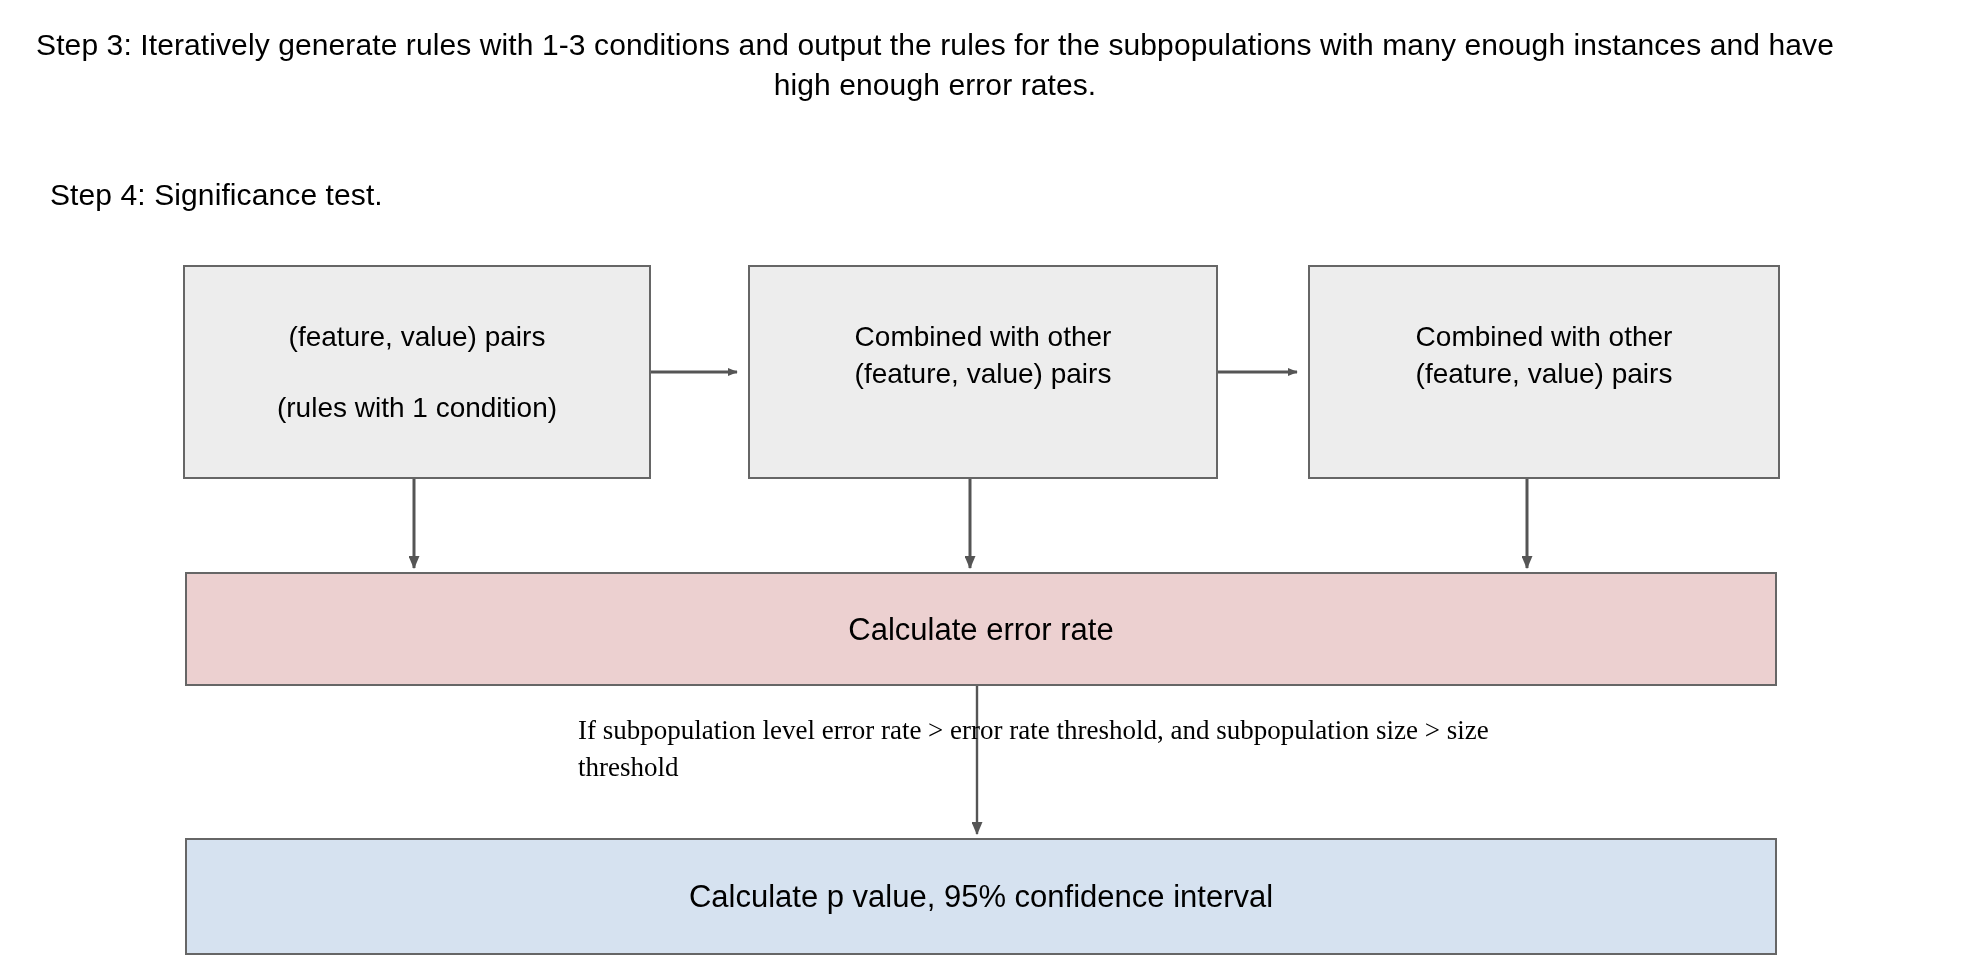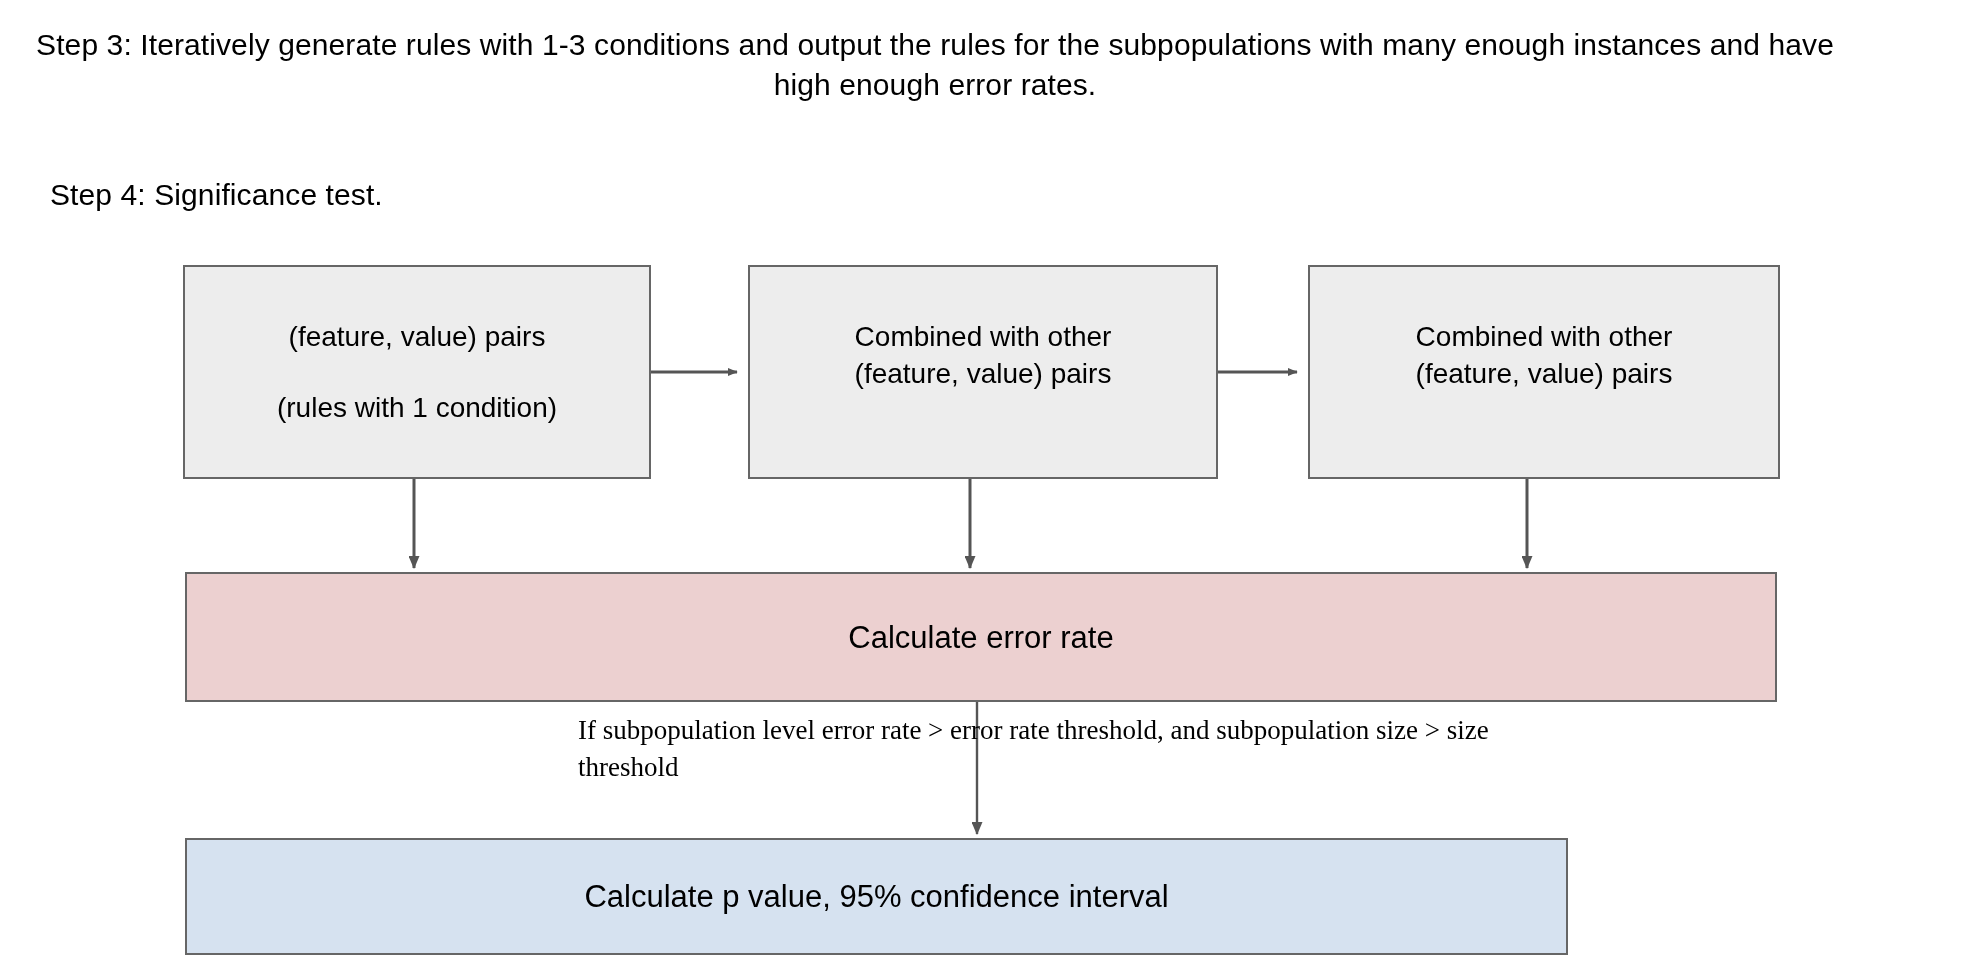--- a/index.html
+++ b/index.html
@@ -71,22 +71,22 @@
   .box-grey  { background: #EDEDED; }
   .box-pink  { background: #ECD0D0; }
   .box-blue  { background: #D6E2F0; }
 
   
   #box-cond1 { left: 183px; top: 265px; width: 468px; height: 214px; }
   #box-cond2 { left: 748px; top: 265px; width: 470px; height: 214px; }
   #box-cond3 { left: 1308px; top: 265px; width: 472px; height: 214px; }
 
   
-  #box-error-rate { left: 185px; top: 572px; width: 1592px; height: 130px; font-size: 31px; }
-  #box-pvalue     { left: 185px; top: 838px; width: 1383px; height: 117px; font-size: 31px; }
+  #box-error-rate { left: 185px; top: 572px; width: 1592px; height: 114px; font-size: 31px; }
+  #box-pvalue     { left: 185px; top: 838px; width: 1592px; height: 117px; font-size: 31px; }
 
   
   #connectors {
     position: absolute;
     left: 0;
     top: 0;
     width: 1968px;
     height: 962px;
     pointer-events: none;
   }

